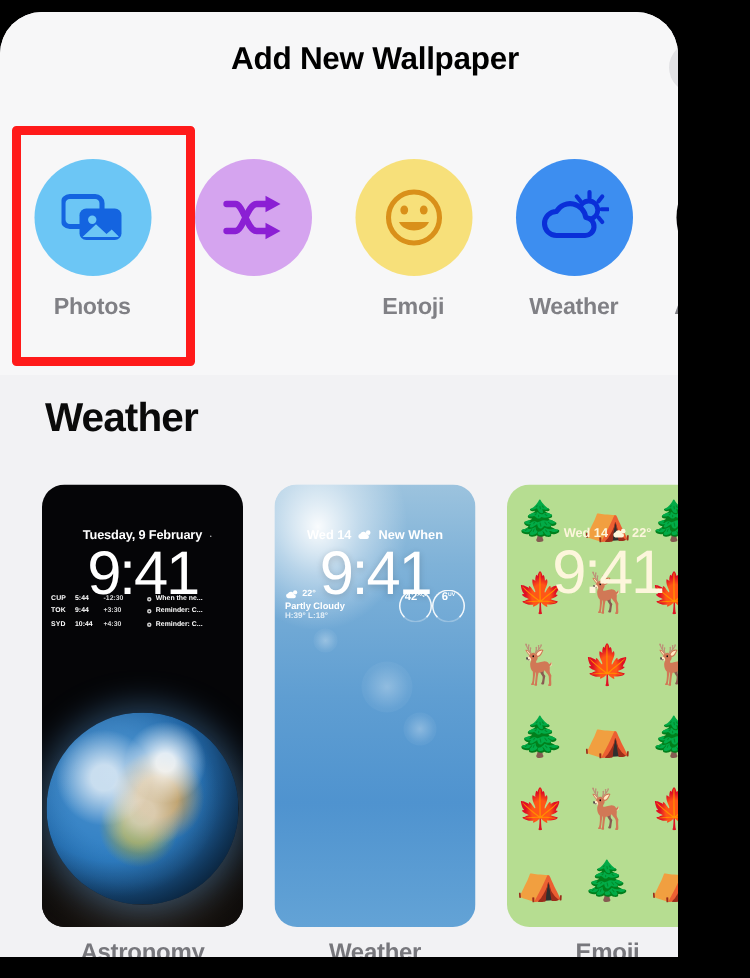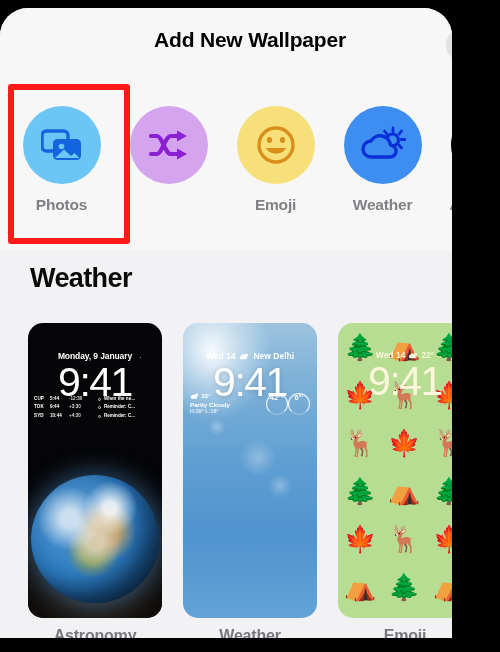--- a/index.html
+++ b/index.html
@@ -328,21 +328,21 @@
       <div class="card-wrap">
         <div class="card">
           <div class="astro-bg"></div>
           <div class="astro-glow"></div>
           <div class="star" style="left:112px; top:34px; width:1.4px; height:1.4px;"></div>
           <div class="star" style="left:18px; top:214px; width:1.2px; height:1.2px;"></div>
           <div class="star" style="left:44px; top:260px; width:1.4px; height:1.4px;"></div>
           <div class="star" style="left:92px; top:271px; width:1.2px; height:1.2px;"></div>
           <div class="star" style="left:118px; top:247px; width:1.3px; height:1.3px;"></div>
 
-          <div class="astro-date">Monday, 9 January</div>
+          <div class="astro-date">Tuesday, 9 February</div>
           <div class="astro-time">9:41</div>
 
           <div class="astro-widgets">
             <div class="wclock">
               <div class="wrow">
                 <span class="cty">CUP</span>
                 <span class="tm">5:44</span>
                 <span class="off">-12:30</span>
               </div>
               <div class="wrow">
@@ -384,21 +384,21 @@
           <div class="wx-flare" style="left:58px; top:118px; width:34px; height:34px;"></div>
           <div class="wx-flare" style="left:86px; top:152px; width:22px; height:22px;"></div>
           <div class="wx-flare" style="left:26px; top:96px; width:16px; height:16px;"></div>
 
           <div class="wx-head">
             <span>Wed 14</span>
             <svg width="10" height="7" viewBox="0 0 14 10">
               <circle cx="10.5" cy="3" r="2.2" fill="#fff"></circle>
               <path d="M3 9 A2.6 2.6 0 0 1 3 4 A3.5 3.5 0 0 1 9.5 5 A2 2 0 0 1 9 9 Z" fill="#fff"></path>
             </svg>
-            <span>New Delhi</span>
+            <span>New When</span>
           </div>
           <div class="wx-time">9:41</div>
 
           <div class="wx-widgets">
             <div class="wx-detail">
               <div class="wx-temp-row">
                 <svg width="9" height="6.5" viewBox="0 0 14 10">
                   <circle cx="10.5" cy="3" r="2.2" fill="#fff"></circle>
                   <path d="M3 9 A2.6 2.6 0 0 1 3 4 A3.5 3.5 0 0 1 9.5 5 A2 2 0 0 1 9 9 Z" fill="#fff"></path>
                 </svg>

